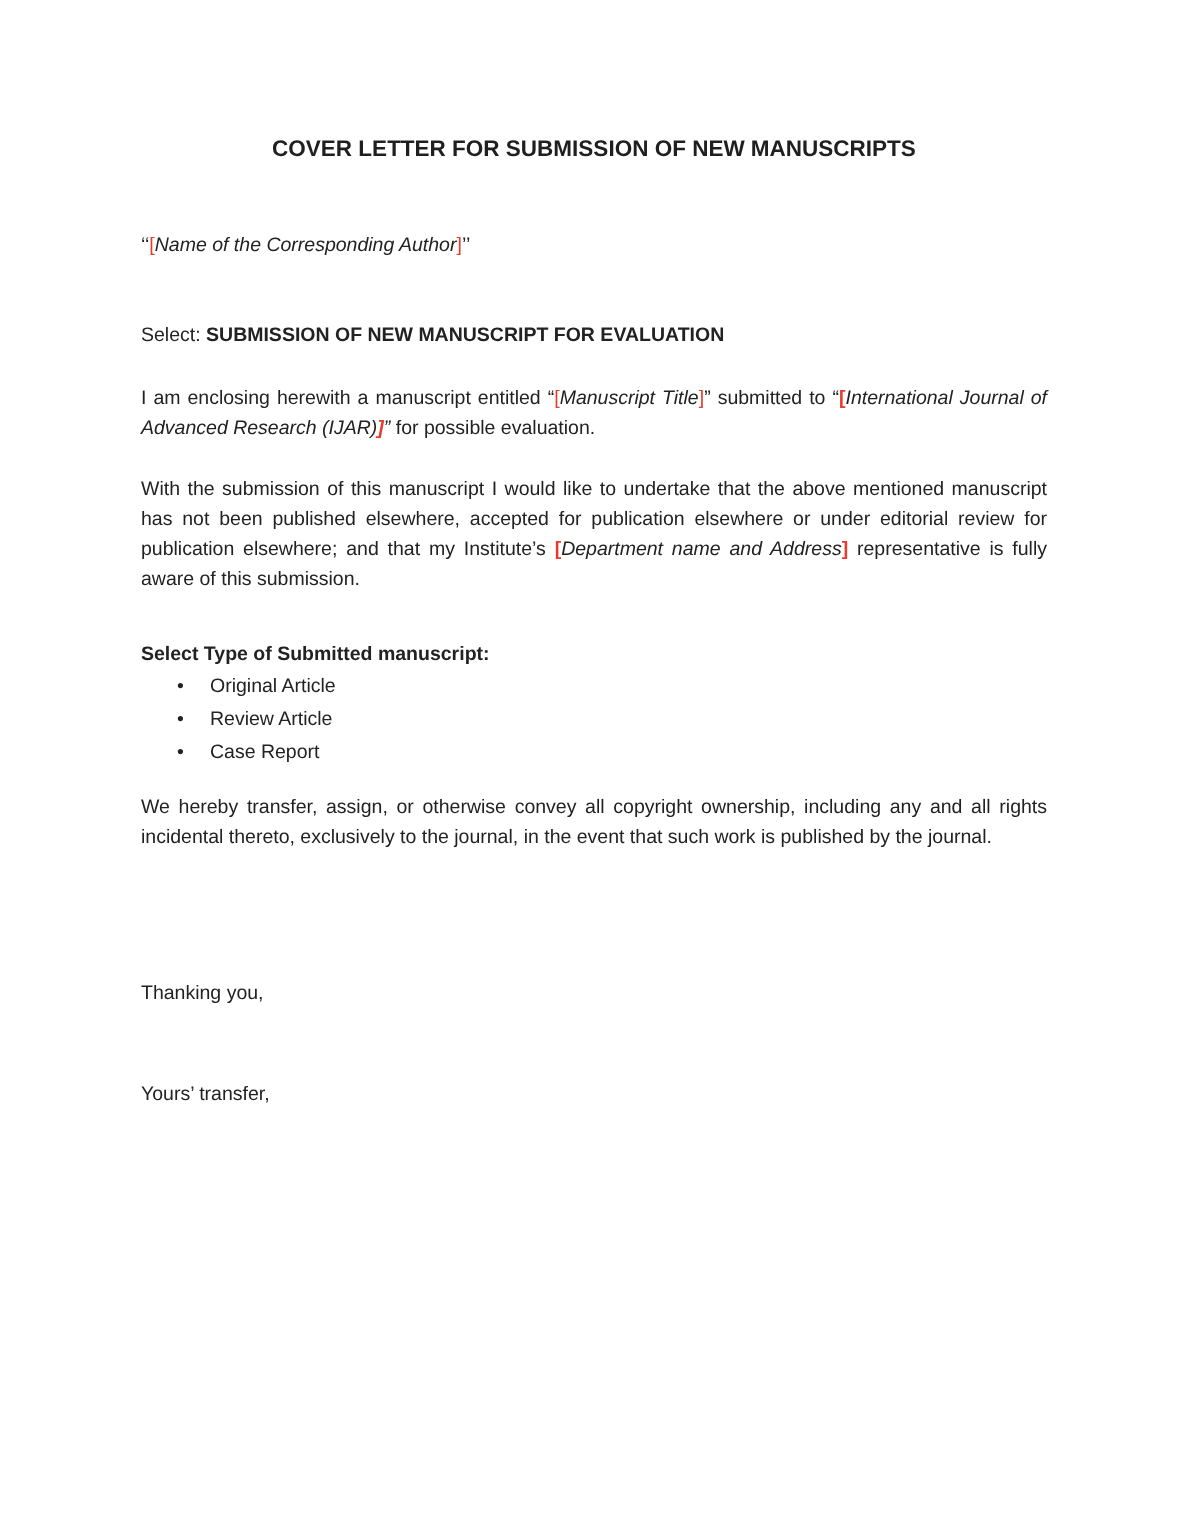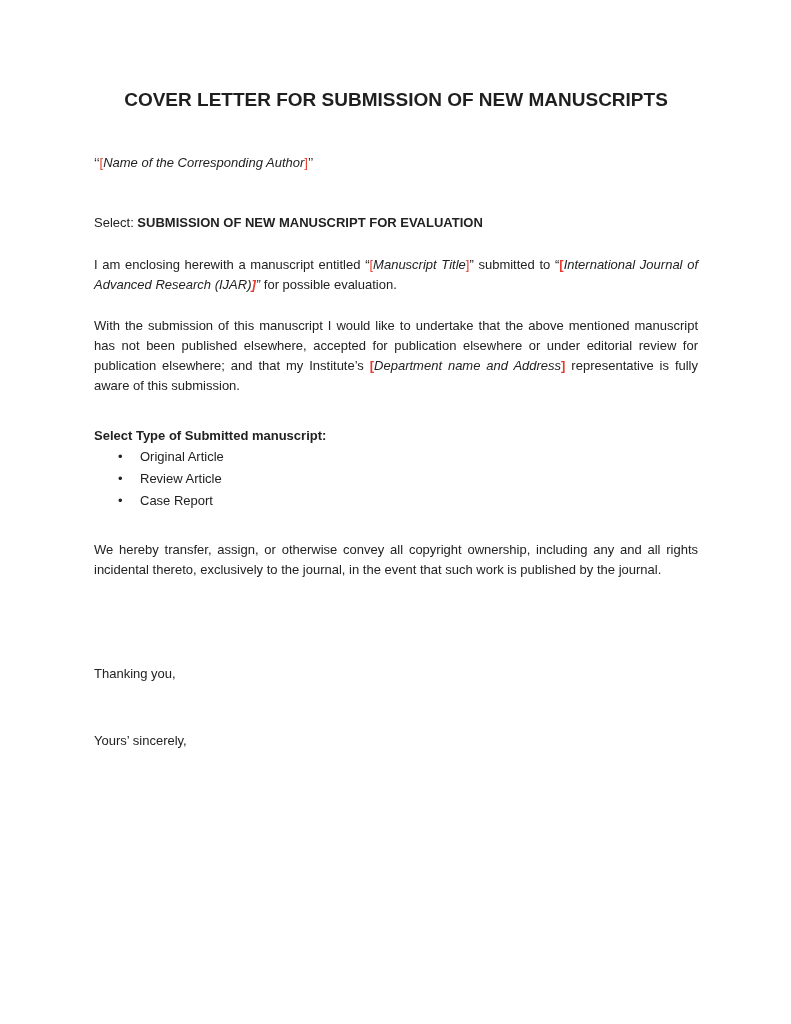--- a/index.html
+++ b/index.html
@@ -11,21 +11,21 @@
     font-family: "Liberation Sans", sans-serif;
     color: var(--ink);
     overflow: hidden;
   }
   .page {
     width: 791px; height: 1024px;
     padding: 91px 93px 0 94px;
     background: #ffffff;
   }
   .doc-title {
-    font-size: 19px;
+    font-size: 15px;
     font-weight: 700;
     line-height: 18px;
     text-align: center;
     color: #1f1f1f;
     margin: 0;
   }
   .line, .para {
     font-size: 13px;
     line-height: 20px;
     margin: 0;
@@ -42,21 +42,21 @@
     position: relative;
     font-size: 13px;
     line-height: 22px;
     padding-left: 46px;
   }
   ul.type-list li .bullet {
     position: absolute;
     left: 24px; top: 0;
     font-size: 13px;
   }
-  .para-copyright { margin-top: 28px; }
+  .para-copyright { margin-top: 16px; }
   .thanking-line { margin-top: 84px; }
   .sincerely-line { margin-top: 47px; }
   .signature-line { line-height: 22px; margin-top: 2px; }
   .mobile-line { line-height: 22px; margin-top: 2px; padding-left: 11px; }
   .red { color: var(--red); }
   .b { font-weight: 700; }
   .i { font-style: italic; }
 </style>
 </head>
 <body>
@@ -87,17 +87,17 @@
     <li>
       <span class="bullet">•</span>
       <span>Case Report</span>
     </li>
   </ul>
 
   <p class="para para-copyright">We hereby transfer, assign, or otherwise convey all copyright ownership, including any and all rights incidental thereto, exclusively to the journal, in the event that such work is published by the journal.</p>
 
   <p class="line thanking-line">Thanking you,</p>
 
-  <p class="line sincerely-line">Yours’ sincerely,</p>
+  <p class="line sincerely-line">Yours’ transfer,</p>
 
 
 
 </div>
 
 </body></html>

